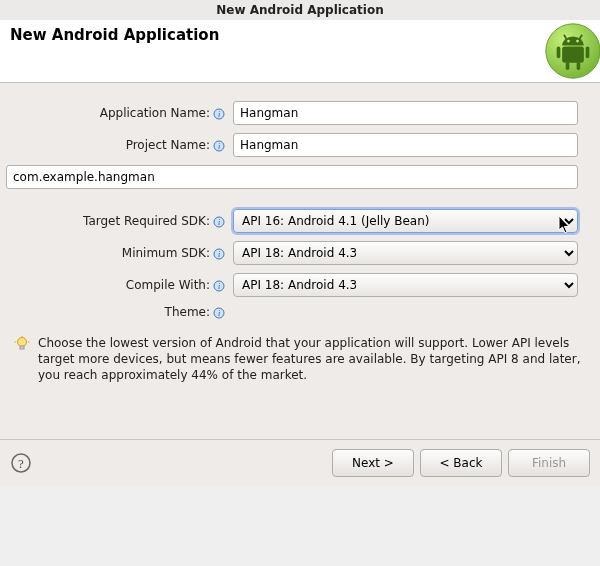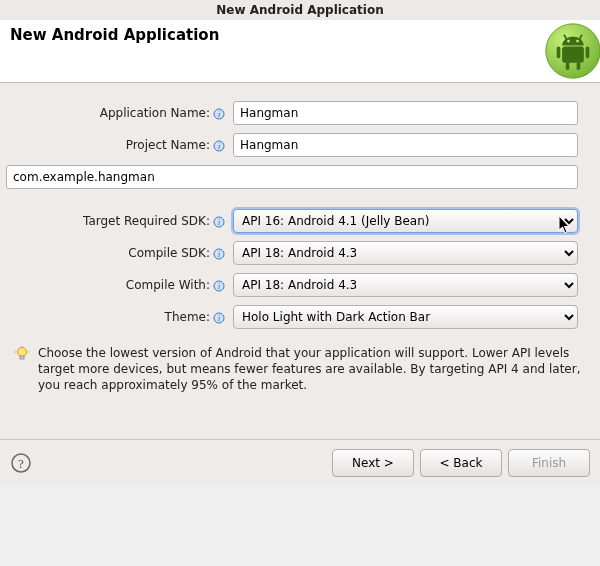--- a/index.html
+++ b/index.html
@@ -86,52 +86,51 @@
 
   <div class="row">
     <div class="lbl"><span>Target Required SDK:</span><svg class="info-icon" viewBox="0 0 12 12">
             <circle cx="6" cy="6" r="5" fill="#cfe3f7" stroke="#4a77b4"></circle>
             <text x="6" y="9" text-anchor="middle" font-size="8" fill="#2a5a9a" font-family="serif" font-style="italic">i</text>
           </svg></div>
     <div class="field"><select class="sel hi"><option>API 16: Android 4.1 (Jelly Bean)</option></select></div>
   </div>
 
   <div class="row">
-    <div class="lbl"><span>Compile SDK:</span><svg class="info-icon" viewBox="0 0 12 12">
+    <div class="lbl"><span>Minimum SDK:</span><svg class="info-icon" viewBox="0 0 12 12">
             <circle cx="6" cy="6" r="5" fill="#cfe3f7" stroke="#4a77b4"></circle>
             <text x="6" y="9" text-anchor="middle" font-size="8" fill="#2a5a9a" font-family="serif" font-style="italic">i</text>
           </svg></div>
     <div class="field"><select class="sel"><option>API 18: Android 4.3</option></select></div>
   </div>
 
   <div class="row">
     <div class="lbl"><span>Compile With:</span><svg class="info-icon" viewBox="0 0 12 12">
             <circle cx="6" cy="6" r="5" fill="#cfe3f7" stroke="#4a77b4"></circle>
             <text x="6" y="9" text-anchor="middle" font-size="8" fill="#2a5a9a" font-family="serif" font-style="italic">i</text>
           </svg></div>
     <div class="field"><select class="sel"><option>API 18: Android 4.3</option></select></div>
   </div>
 
   <div class="row">
     <div class="lbl"><span>Theme:</span><svg class="info-icon" viewBox="0 0 12 12">
             <circle cx="6" cy="6" r="5" fill="#cfe3f7" stroke="#4a77b4"></circle>
             <text x="6" y="9" text-anchor="middle" font-size="8" fill="#2a5a9a" font-family="serif" font-style="italic">i</text>
           </svg></div>
-    <div class="field"><select class="sel"><option>Holo Light with Dark Action Bar</option></select></div>
   </div>
 
   <div class="hint">
     <svg class="bulb" viewBox="0 0 16 16">
           <circle cx="8" cy="6" r="4.5" fill="#ffe27a" stroke="#caa21a"></circle>
           <rect x="6" y="10" width="4" height="3" fill="#d0cfc8" stroke="#999"></rect>
           <line x1="8" y1="0" x2="8" y2="1.5" stroke="#e3b400"></line>
           <line x1="2" y1="6" x2="0.5" y2="6" stroke="#e3b400"></line>
           <line x1="14" y1="6" x2="15.5" y2="6" stroke="#e3b400"></line>
         </svg>
-    <div>Choose the lowest version of Android that your application will support. Lower API levels target more devices, but means fewer features are available. By targeting API 4 and later, you reach approximately 95% of the market.</div>
+    <div>Choose the lowest version of Android that your application will support. Lower API levels target more devices, but means fewer features are available. By targeting API 8 and later, you reach approximately 44% of the market.</div>
   </div>
 
 </div>
 
 <div class="footer">
   <svg class="help" viewBox="0 0 22 22">
         <circle cx="11" cy="11" r="9" fill="none" stroke="#6a6864" stroke-width="1.5"></circle>
         <text x="11" y="16" text-anchor="middle" font-size="13" fill="#4a4946" font-family="serif">?</text>
       </svg>
   <div class="spacer"></div>

